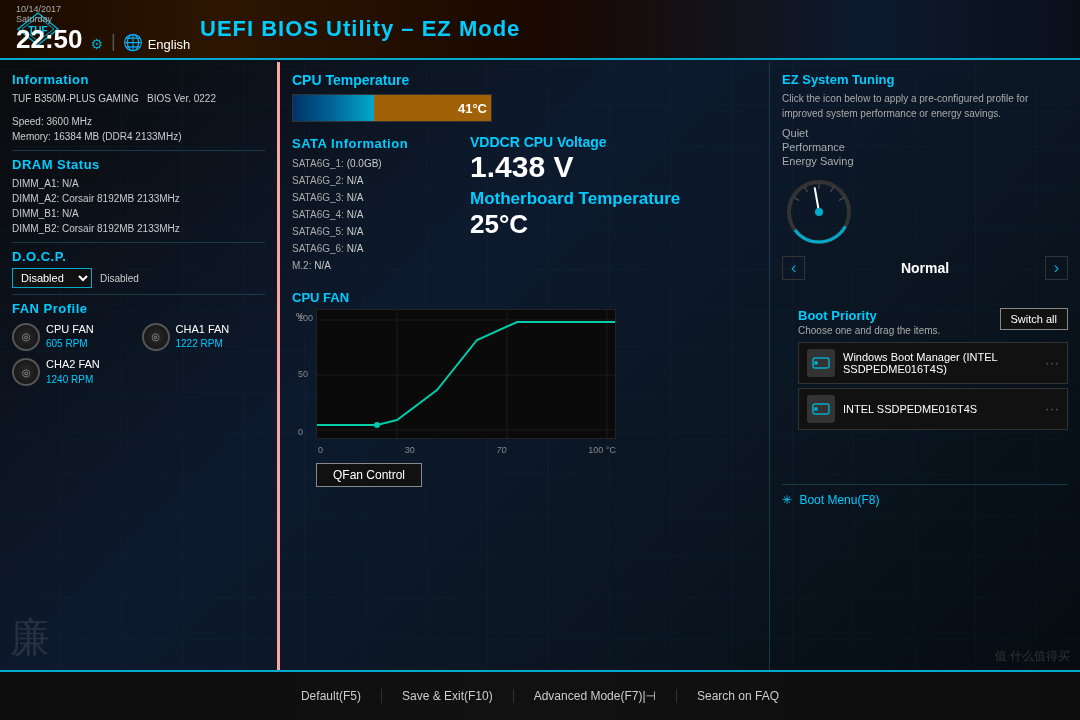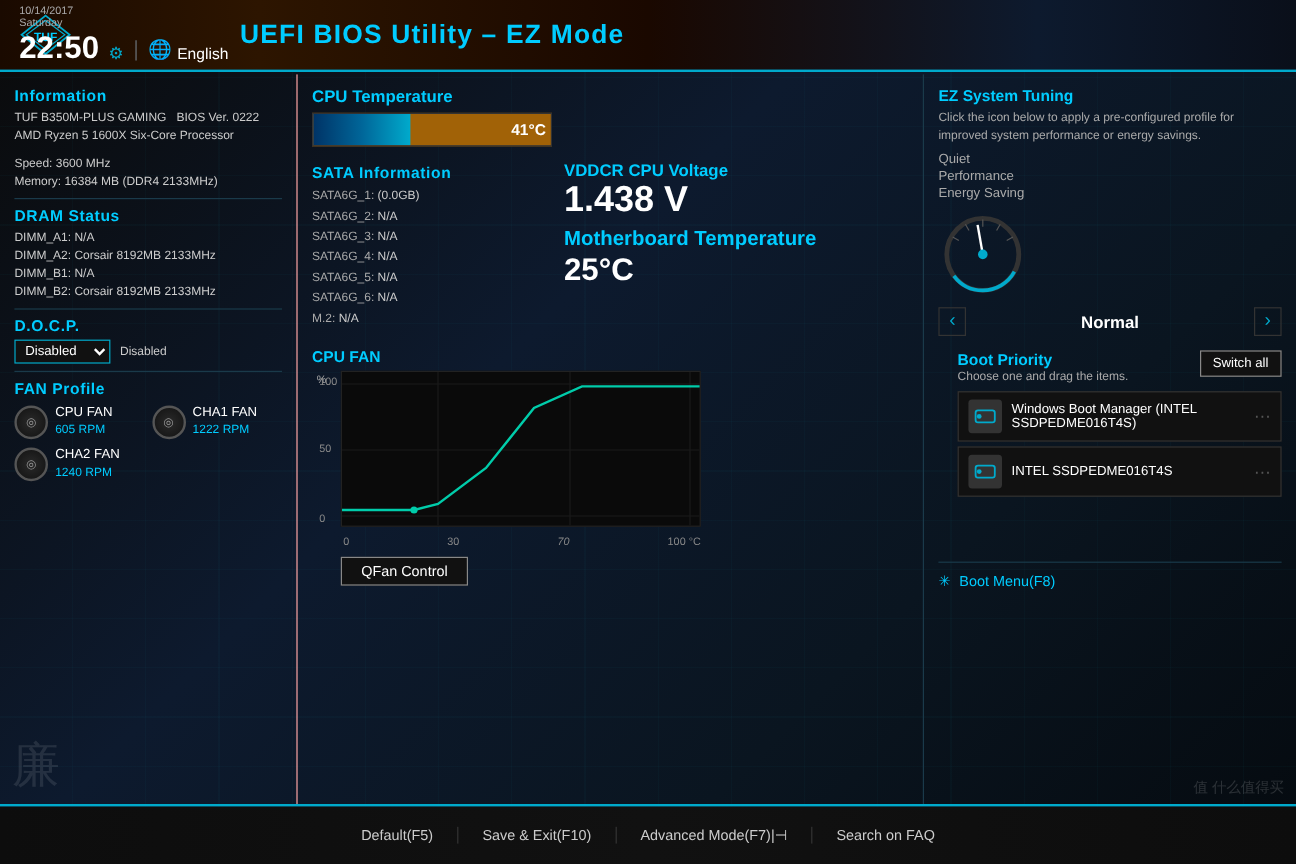--- a/index.html
+++ b/index.html
@@ -82,23 +82,23 @@
       position: absolute;
       top: 62px;
       left: 0;
       right: 0;
       bottom: 50px;
       display: flex;
     }
 
     
     .left-panel {
-      width: 248px;
+      width: 280px;
       padding: 10px 12px;
-      border-right: 1px solid #fca5a5;
+      border-right: 3px solid #fca5a5;
       overflow: hidden;
     }
 
     .section-title {
       color: #00ccff;
       font-size: 13px;
       font-weight: bold;
       margin-bottom: 4px;
       letter-spacing: 0.5px;
     }
@@ -316,21 +316,21 @@
       border: 1px solid #333;
     }
 
     .nav-label {
       color: #fff;
       font-size: 14px;
       font-weight: bold;
     }
 
     .boot-priority-section {
-      margin-top: 12px;
+      margin-top: 28px;
       padding-left: 16px;
     }
 
     .boot-priority-header {
       display: flex;
       justify-content: space-between;
       align-items: flex-start;
       margin-bottom: 6px;
     }
 
@@ -486,21 +486,20 @@
 
 <div class="main-content">
 
   <div class="left-panel">
 
     <div class="section-title">Information</div>
     <div class="info-text">
       <span>TUF B350M-PLUS GAMING</span>&nbsp;&nbsp;
       <span>BIOS Ver. 0222</span>
     </div>
-    <div class="info-text">AMD Ryzen 5 1600X Six-Core Processor</div>
     <div style="height:8px;"></div>
     <div class="info-text">Speed: 3600 MHz</div>
     <div class="info-text">Memory: 16384 MB (DDR4 2133MHz)</div>
 
     <div class="divider"></div>
 
     <div class="section-title">DRAM Status</div>
     <div class="info-text">DIMM_A1: N/A</div>
     <div class="info-text">DIMM_A2: Corsair 8192MB 2133MHz</div>
     <div class="info-text">DIMM_B1: N/A</div>

